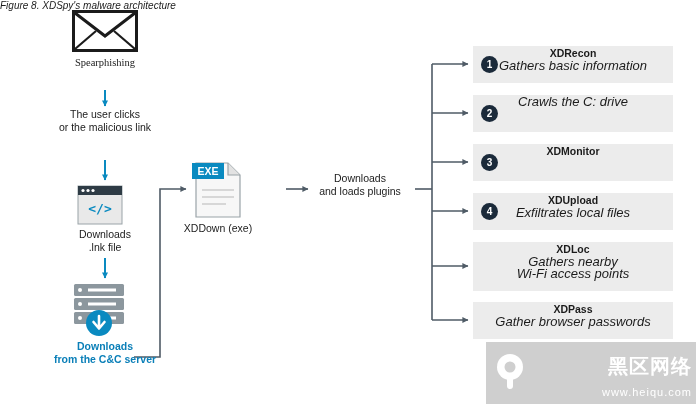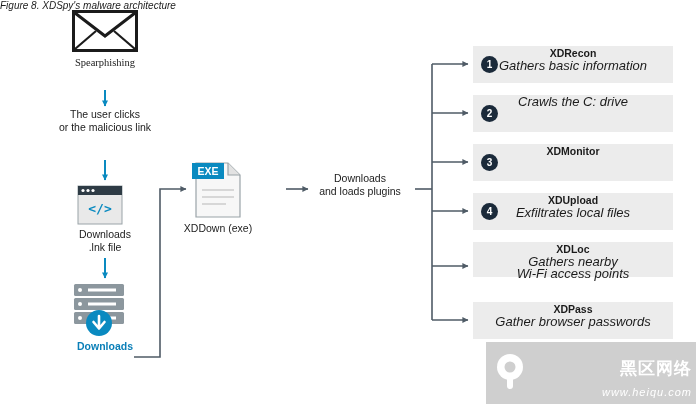--- a/index.html
+++ b/index.html
@@ -88,34 +88,33 @@
   }
 
   
   #watermark {
     right: 4px; bottom: 2px;
     width: 210px; height: 62px;
   }
   #wm-text {
     position: absolute;
     right: 8px; bottom: 26px;
-    font-size: 17px;
+    font-size: 20px;
     font-weight: bold;
     color: #ffffff;
     letter-spacing: 1px;
     font-family: "DejaVu Sans", sans-serif;
   }
   #wm-sub {
     position: absolute;
     right: 8px; bottom: 8px;
     font-size: 11px;
     color: #ffffff;
     letter-spacing: 1px;
     font-family: "Liberation Sans", sans-serif;
-    font-style: italic;
   }
 </style>
 </head>
 <body>
 
 <svg id="canvas" viewBox="0 0 700 406">
   <defs>
     <marker id="arrowGray" markerWidth="7" markerHeight="7" refX="5.6" refY="3" orient="auto" markerUnits="userSpaceOnUse">
       <path d="M0,0 L6,3 L0,6 z" fill="#4f5b66"></path>
     </marker>
@@ -202,21 +201,21 @@
   <div class="ptitle">XDMonitor</div>
 </div>
 <div class="bullet" style="top:154px;">3</div>
 
 <div class="plugbox" id="pb3" style="top:193px; height:37px;">
   <div class="ptitle">XDUpload</div>
   <div class="pdesc">Exfiltrates local files</div>
 </div>
 <div class="bullet" style="top:203px;">4</div>
 
-<div class="plugbox" id="pb4" style="top:242px; height:35px;">
+<div class="plugbox" id="pb4" style="top:242px; height:49px;">
   <div class="ptitle">XDLoc</div>
   <div class="pdesc">Gathers nearby</div>
   <div class="pdesc">Wi-Fi access points</div>
 </div>
 
 <div class="plugbox" id="pb5" style="top:302px; height:37px;">
   <div class="ptitle">XDPass</div>
   <div class="pdesc">Gather browser passwords</div>
 </div>
 
@@ -229,20 +228,21 @@
   <div>or the malicious link</div>
 </div>
 
 <div class="lbl" style="left:48px; top:228px; width:114px;">
   <div>Downloads</div>
   <div>.lnk file</div>
 </div>
 
 <div class="lbl lbl-blue" style="left:24px; top:340px; width:162px;">
   <div>Downloads</div>
+  <div>from the C&amp;C server</div>
 </div>
 
 <div class="lbl" style="left:166px; top:222px; width:104px;">
   <div>XDDown (exe)</div>
 </div>
 
 <div class="lbl" id="dlplug">
   <div>Downloads</div>
   <div>and loads plugins</div>
 </div>

